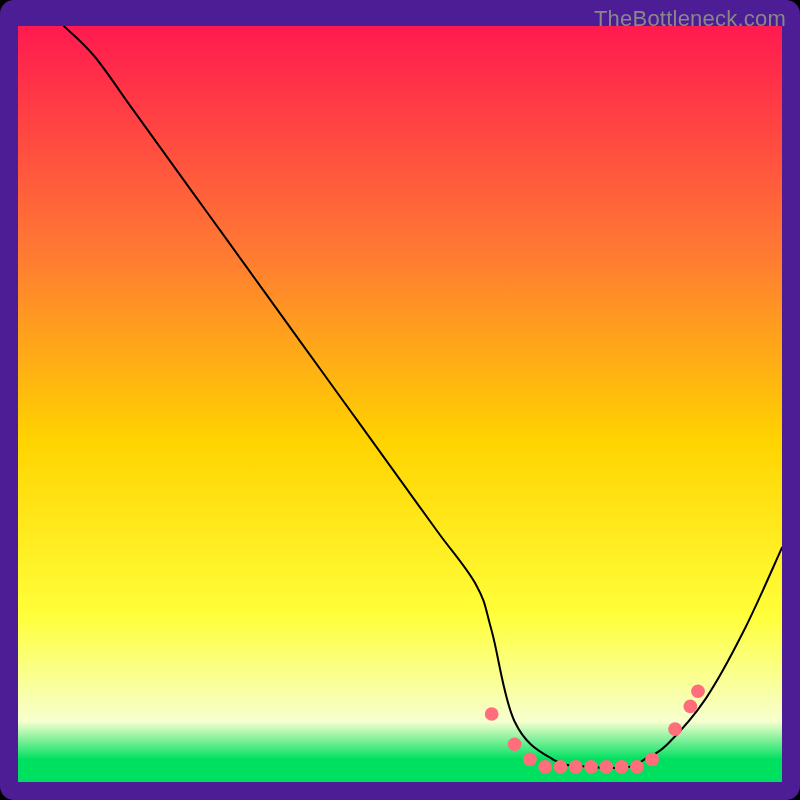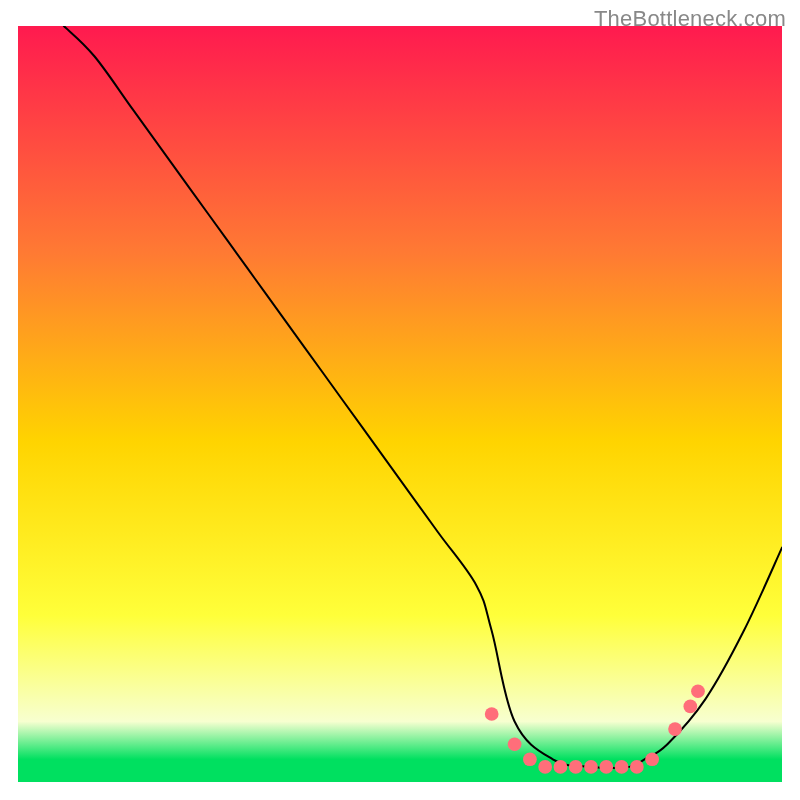--- a/index.html
+++ b/index.html
@@ -7,22 +7,23 @@
     padding: 0;
     width: 800px;
     height: 800px;
     background: #000;
     font-family: Arial, Helvetica, sans-serif;
     overflow: hidden;
   }
   .outer {
     width: 800px;
     height: 800px;
-    background: #ffffff;
+    background: #4c1d95;
     position: relative;
+    border-radius: 14px;
   }
   .watermark {
     position: absolute;
     top: 6px;
     right: 14px;
     color: #888;
     font-size: 22px;
     font-weight: 500;
     letter-spacing: 0.01em;
   }

